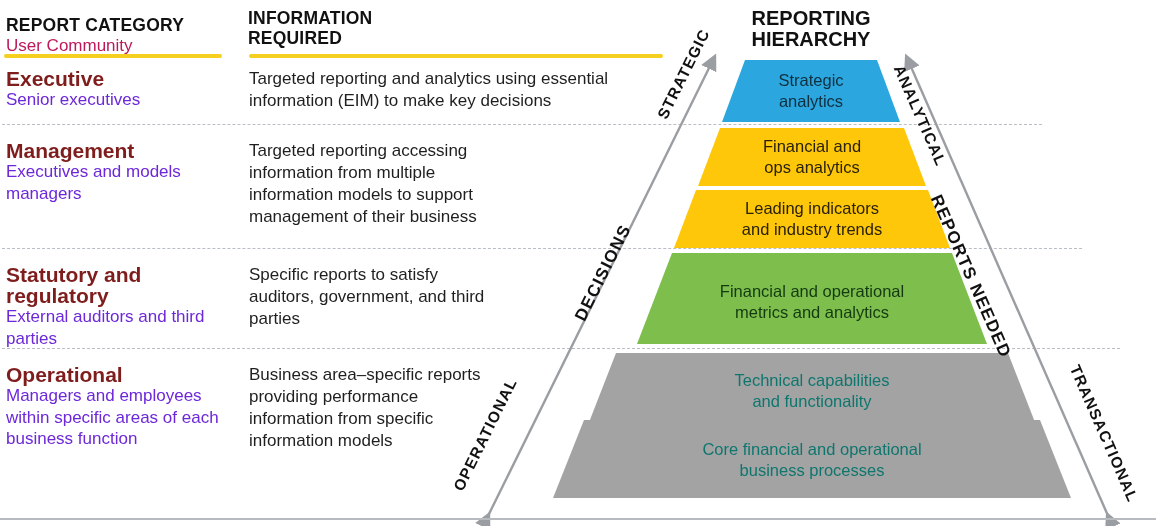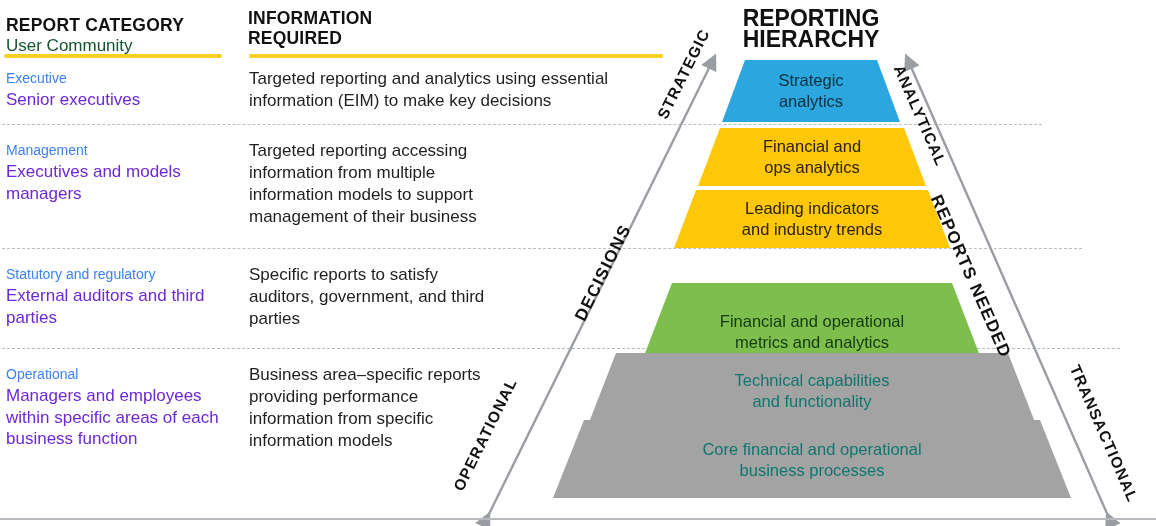--- a/index.html
+++ b/index.html
@@ -10,37 +10,37 @@
   }
   .stage{position:absolute;left:0;top:0;width:1156px;height:526px;}
 
   
   .col-head{position:absolute;}
   .head-title{
     font-size:17.5px;font-weight:bold;letter-spacing:.2px;
     line-height:20px;color:#111;
   }
   .head-sub{
-    font-size:17px;font-weight:normal;line-height:21px;color:#14532d;
+    font-size:17px;font-weight:normal;line-height:21px;color:#be185d;
   }
   .rule-yellow{position:absolute;height:4px;background:#f5d020;border-radius:2px;}
 
-  .cat-title{font-size:14px;font-weight:normal;line-height:21px;color:#3b82f6;}
+  .cat-title{font-size:21px;font-weight:bold;line-height:21px;color:#7f1d1d;}
   .cat-body{font-size:17px;font-weight:normal;line-height:21.5px;color:#6d28d9;}
   .info-body{font-size:17px;font-weight:normal;line-height:22px;color:#1f1f1f;}
 
   .divider{
     position:absolute;height:0;border-top:1.4px dashed #b9bec4;
   }
 
   .bottom-rule{position:absolute;left:0;top:518px;width:1156px;height:1.5px;background:#b7bbc0;}
 
   
   .pyr-title{
-    position:absolute;text-align:center;font-size:23px;font-weight:bold;
+    position:absolute;text-align:center;font-size:20px;font-weight:bold;
     line-height:21px;color:#111;
   }
   .band{position:absolute;}
   .band svg{display:block;}
   .band-label{
     position:absolute;left:0;right:0;text-align:center;
     font-size:16.5px;line-height:21px;font-weight:normal;
   }
   .lbl-blue{color:#10303f;}
   .lbl-yellow{color:#2a2208;}
@@ -120,21 +120,21 @@
   </div>
 
   <div class="band" style="left:674px;top:190px;width:276px;height:66px;">
     <svg width="276" height="58" viewBox="0 0 276 58">
       <polygon points="22,0 254,0 276,58 0,58" fill="#FFC709"></polygon>
     </svg>
     <div class="band-label lbl-yellow" style="top:8px;">Leading indicators</div>
     <div class="band-label lbl-yellow" style="top:29px;">and industry trends</div>
   </div>
 
-  <div class="band" style="left:637px;top:253px;width:350px;height:91px;margin-top:30px;">
+  <div class="band" style="left:637px;top:253px;width:350px;height:91px;">
     <svg width="350" height="91" viewBox="0 0 350 91">
       <polygon points="35,0 315,0 350,91 0,91" fill="#7DBE4C"></polygon>
     </svg>
     <div class="band-label lbl-green" style="top:28px;">Financial and operational</div>
     <div class="band-label lbl-green" style="top:49px;">metrics and analytics</div>
   </div>
 
   <div class="band" style="left:586px;top:353px;width:452px;height:77px;">
     <svg width="452" height="77" viewBox="0 0 452 77">
       <polygon points="30,0 422,0 452,77 0,77" fill="#A3A3A3"></polygon>

